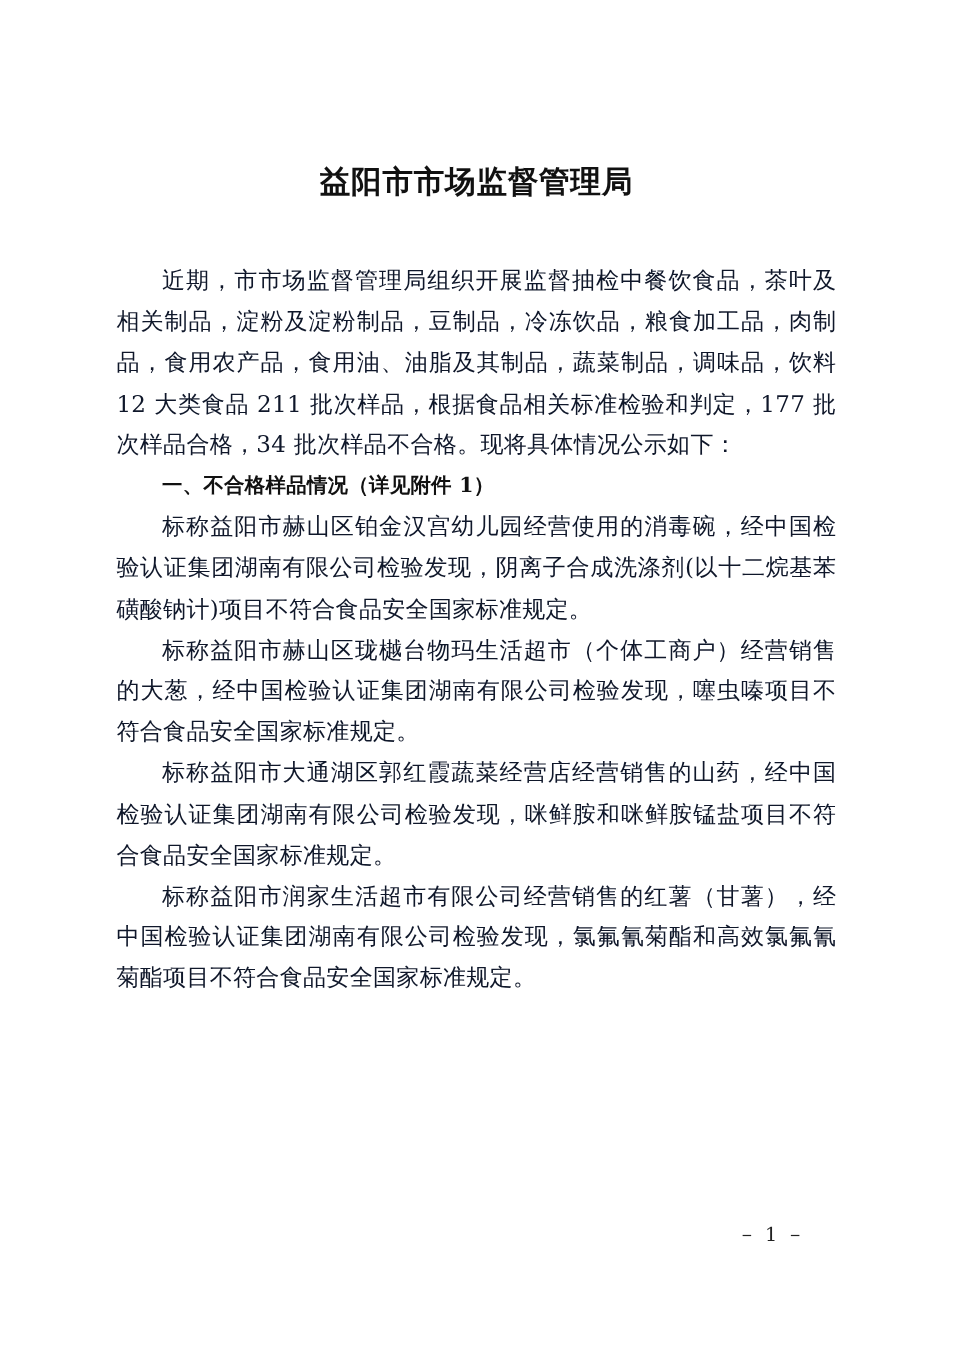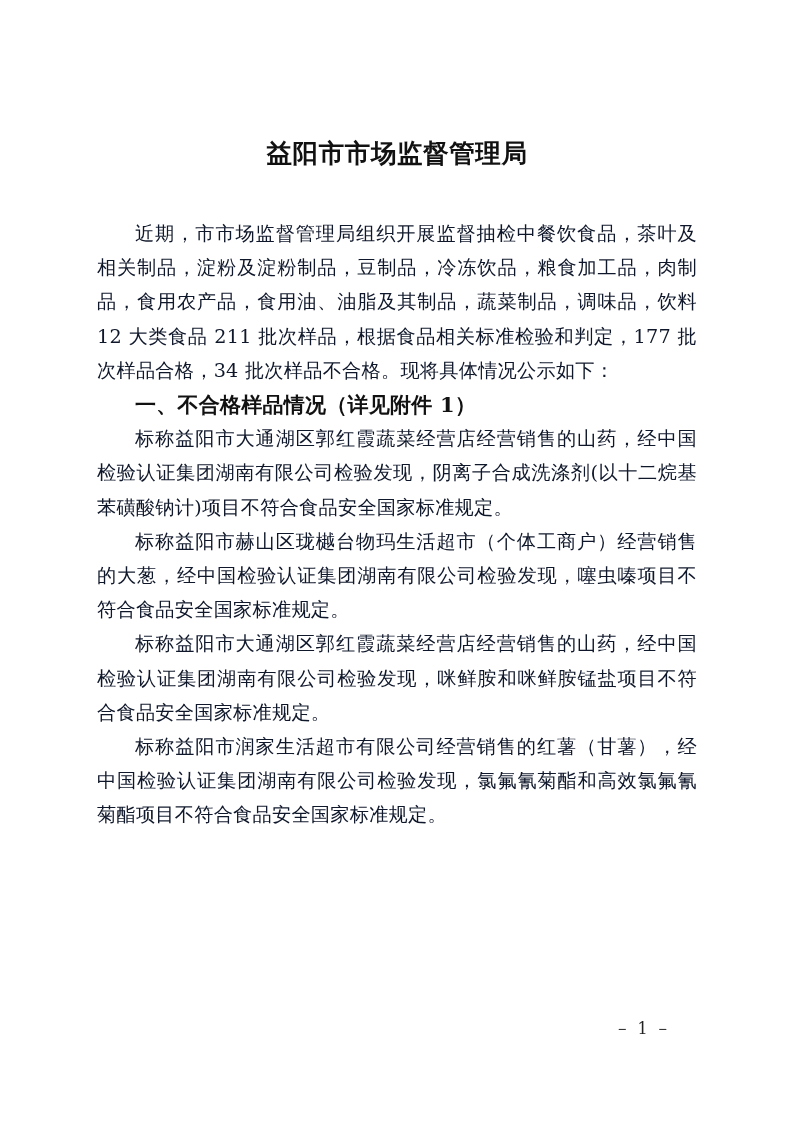--- a/index.html
+++ b/index.html
@@ -28,21 +28,21 @@
     position: absolute;
     left: 97px;
     top: 0;
     width: 600px;
   }
   .title-block {
     margin-top: 130px;
     text-align: center;
   }
   .title-line {
-    font-family: Liberation Serif, serif;
+    font-family: Liberation Mono, monospace;
     font-weight: bold;
     font-size: 25.5px;
     line-height: 47px;
     letter-spacing: 0.6px;
     color: #111111;
   }
   .body-block {
     margin-top: 40px;
   }
   p.para {
@@ -53,21 +53,21 @@
     text-justify: inter-ideograph;
     letter-spacing: 0.25px;
     color: #0f172a;
   }
   p.para.indent {
     text-indent: 38px;
   }
   p.section {
     margin: 0;
     font-weight: bold;
-    font-size: 21px;
+    font-size: 17px;
     line-height: 34.2px;
     text-indent: 38px;
     letter-spacing: 0.25px;
     color: #111111;
   }
   .footer {
     position: absolute;
     left: 0;
     top: 1019px;
     width: 794px;
@@ -87,21 +87,21 @@
 <div class="page">
   <div class="content">
 
     <div class="title-block">
       <div class="title-line">益阳市市场监督管理局</div>
     </div>
 
     <div class="body-block">
       <p class="para indent">近期，市市场监督管理局组织开展监督抽检中餐饮食品，茶叶及相关制品，淀粉及淀粉制品，豆制品，冷冻饮品，粮食加工品，肉制品，食用农产品，食用油、油脂及其制品，蔬菜制品，调味品，饮料 12 大类食品 211 批次样品，根据食品相关标准检验和判定，177 批次样品合格，34 批次样品不合格。现将具体情况公示如下：</p>
       <p class="section">一、不合格样品情况（详见附件 1）</p>
-      <p class="para indent">标称益阳市大通湖区郭红霞蔬菜经营店经营销售的山药，经中国检验认证集团湖南有限公司检验发现，阴离子合成洗涤剂(以十二烷基苯磺酸钠计)项目不符合食品安全国家标准规定。</p>
+      <p class="para indent">标称益阳市赫山区铂金汉宫幼儿园经营使用的消毒碗，经中国检验认证集团湖南有限公司检验发现，阴离子合成洗涤剂(以十二烷基苯磺酸钠计)项目不符合食品安全国家标准规定。</p>
       <p class="para indent">标称益阳市赫山区珑樾台物玛生活超市（个体工商户）经营销售的大葱，经中国检验认证集团湖南有限公司检验发现，噻虫嗪项目不符合食品安全国家标准规定。</p>
       <p class="para indent">标称益阳市大通湖区郭红霞蔬菜经营店经营销售的山药，经中国检验认证集团湖南有限公司检验发现，咪鲜胺和咪鲜胺锰盐项目不符合食品安全国家标准规定。</p>
       <p class="para indent">标称益阳市润家生活超市有限公司经营销售的红薯（甘薯），经中国检验认证集团湖南有限公司检验发现，氯氟氰菊酯和高效氯氟氰菊酯项目不符合食品安全国家标准规定。</p>
     </div>
 
   </div>
 
   <div class="footer">
     <span class="footer-inner">－ 1 －</span>
   </div>

